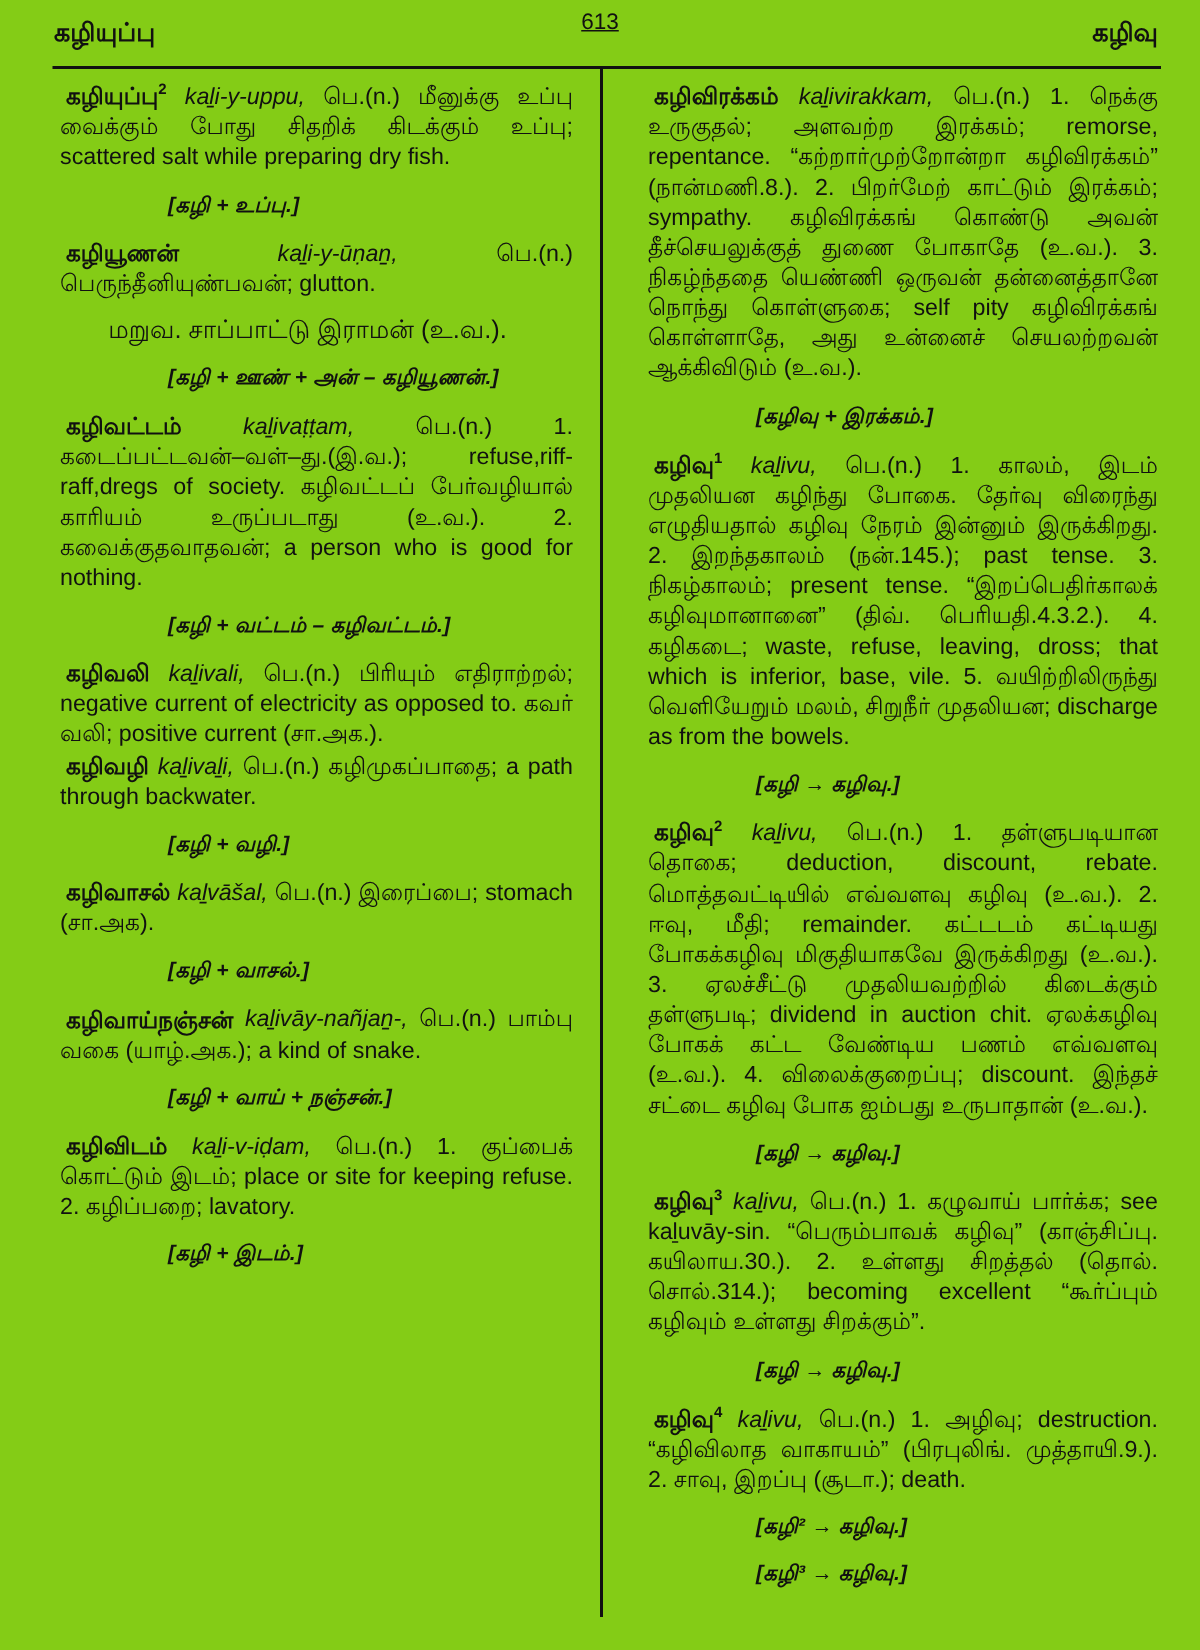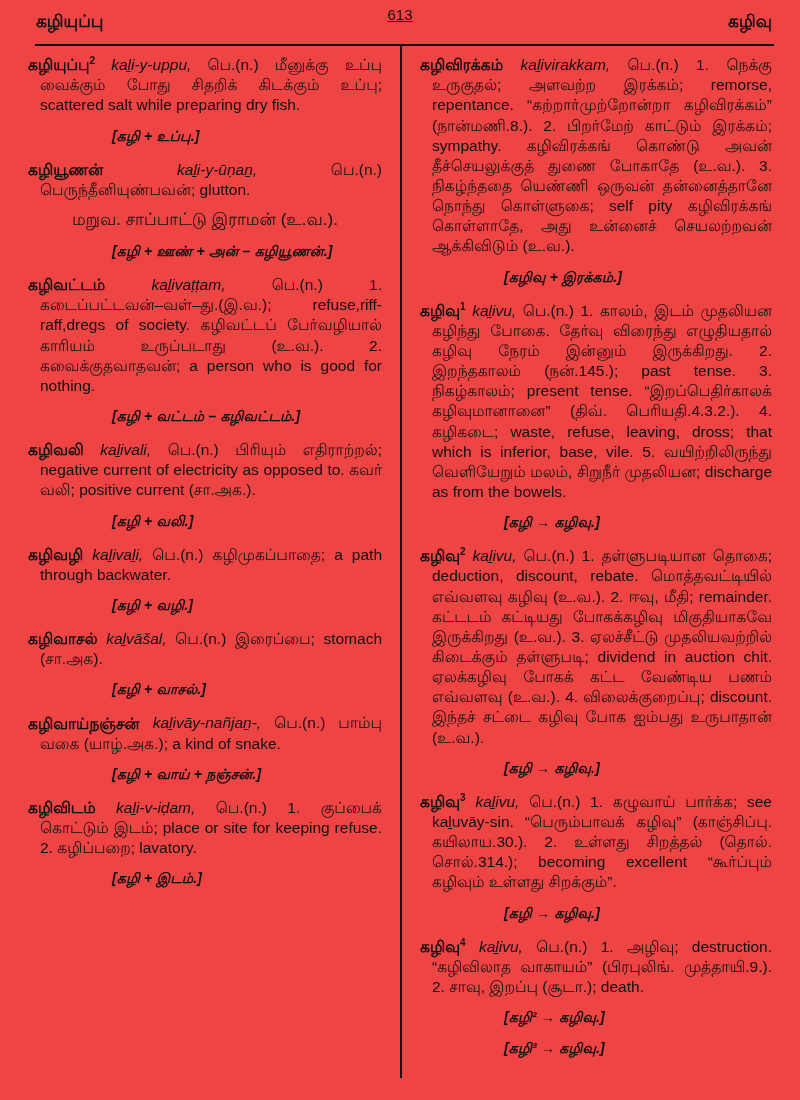--- a/index.html
+++ b/index.html
@@ -1,20 +1,20 @@
 <!DOCTYPE html>
 <html><head>
 <meta charset="utf-8">
 <style>
   html,body{margin:0;padding:0;background:#e8e8e8;}
   .page{
     position:relative;
     width:800px;height:1100px;
     margin:0 auto;
-    background:#ef4444;
+    background:#84cc16;
     color:#111;
     font-family:"Liberation Sans","DejaVu Sans",sans-serif;
     overflow:hidden;
   }
   .running-head{
     position:absolute;top:12px;left:36px;right:28px;
     display:flex;justify-content:space-between;align-items:flex-end;
     font-size:17px;font-weight:700;
   }
   .page-number{
@@ -33,21 +33,21 @@
   }
   .col{width:372px;box-sizing:border-box;}
   .col.left{padding-right:18px;}
   .col.right{padding-left:20px;}
   .para{
     margin:0;
     font-size:15.5px;line-height:1.3;
     text-align:justify;
     padding-left:12px;text-indent:-12px;
   }
-  .hw{font-weight:700;}
+  .hw{font-weight:700;margin-left:16px;}
   .hw sup{font-size:10px;font-weight:700;}
   .tr{font-style:italic;}
   .note{
     margin:10px 0 0 0;
     text-align:center;
     font-size:17px;
   }
   .etym{
     margin:12px 0 13px 84px;
     font-size:14px;
@@ -85,21 +85,20 @@
       </div>
 
       <div class="entry">
         <p class="para"><span class="hw"><span>கழிவட்டம்</span><sup></sup></span> <span class="tr">kaḻivaṭṭam,</span> <span class="bd">பெ.(n.) 1. கடைப்பட்டவன்–வள்–து.(இ.வ.); refuse,riff-raff,dregs of society. கழிவட்டப் பேர்வழியால் காரியம் உருப்படாது (உ.வ.). 2. கவைக்குதவாதவன்; a person who is good for nothing.</span></p>
         <p class="etym">[கழி + வட்டம் – கழிவட்டம்.]</p>
       </div>
 
 
       <div class="entry">
         <p class="para"><span class="hw"><span>கழிவலி</span><sup></sup></span> <span class="tr">kaḻivali,</span> <span class="bd">பெ.(n.) பிரியும் எதிராற்றல்; negative current of electricity as opposed to. கவர் வலி; positive current (சா.அக.).</span></p>
-        <p class="etym">[கழி + வலி.]</p>
       </div>
 
 
       <div class="entry">
         <p class="para"><span class="hw"><span>கழிவழி</span><sup></sup></span> <span class="tr">kaḻivaḻi,</span> <span class="bd">பெ.(n.) கழிமுகப்பாதை; a path through backwater.</span></p>
         <p class="etym">[கழி + வழி.]</p>
       </div>
 
       <div class="entry">
         <p class="para"><span class="hw"><span>கழிவாசல்</span><sup></sup></span> <span class="tr">kaḻvāšal,</span> <span class="bd">பெ.(n.) இரைப்பை; stomach (சா.அக).</span></p>

